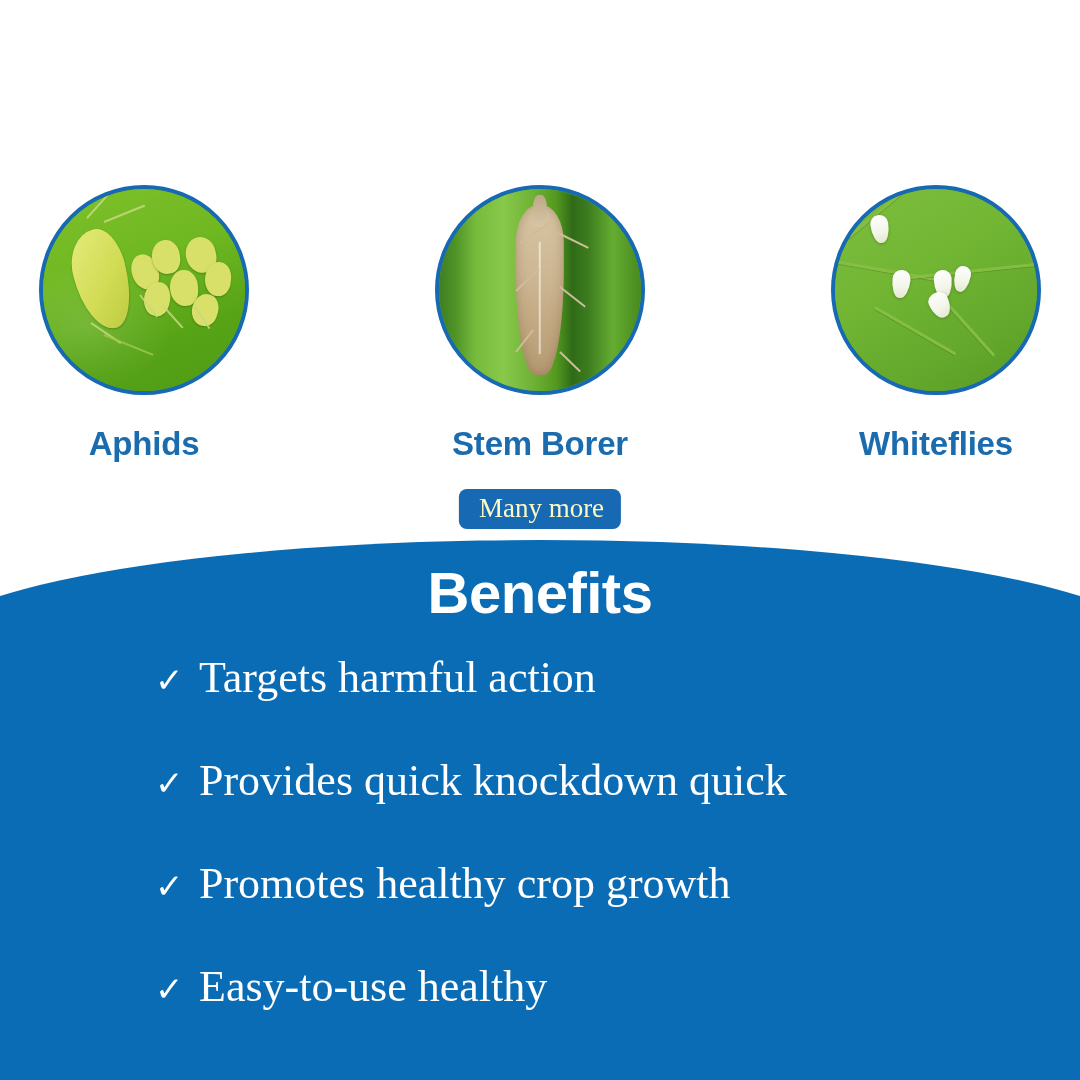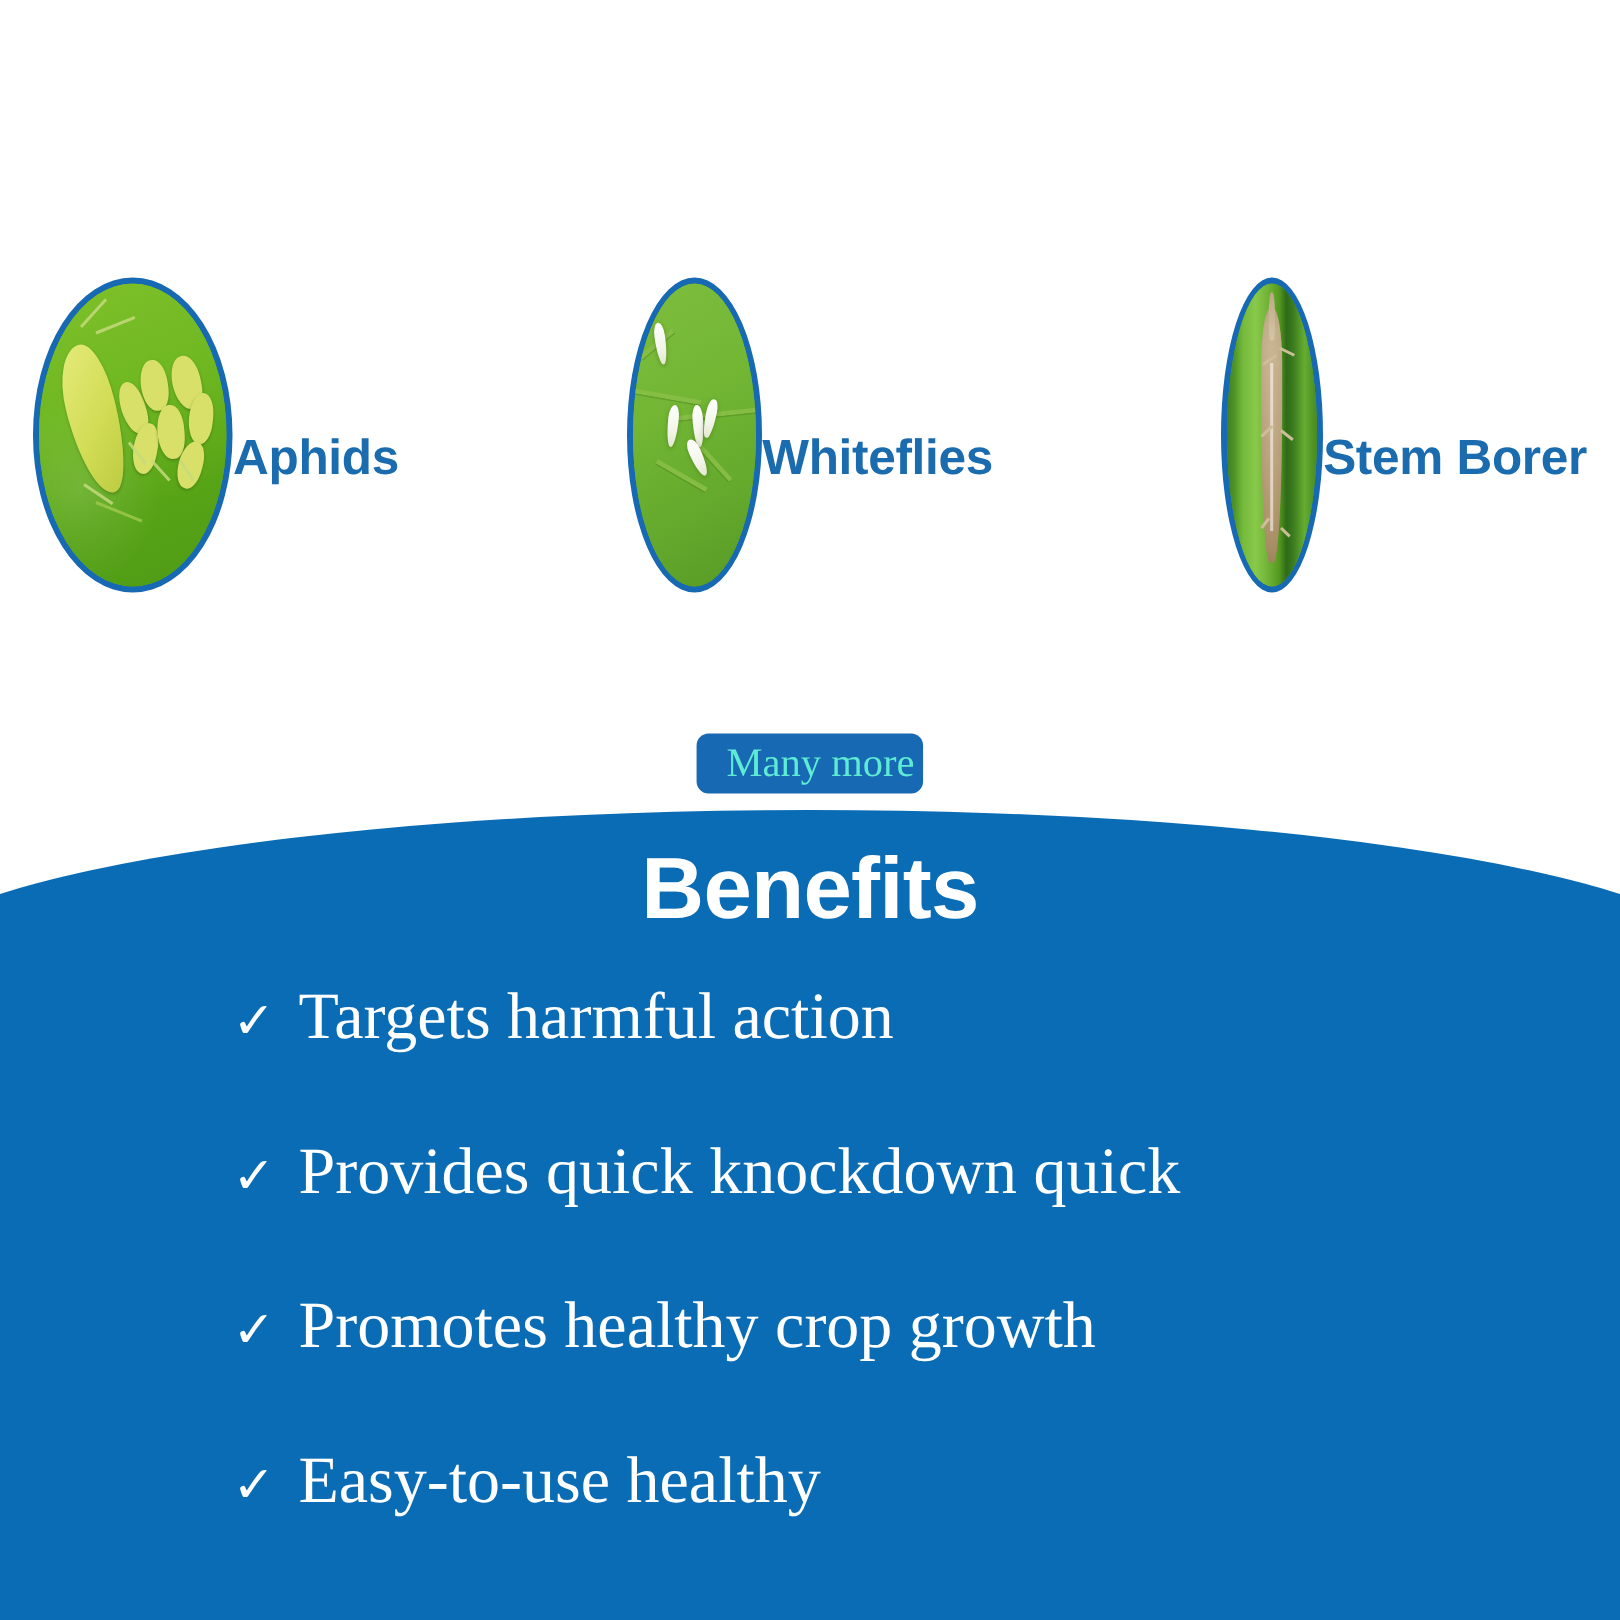--- a/index.html
+++ b/index.html
@@ -49,21 +49,21 @@
     left: 22px;
     top: 185px;
     width: 1036px;
     display: flex;
     justify-content: space-between;
     align-items: flex-start;
   }
   .insect-card {
     width: 244px;
     display: flex;
-    flex-direction: row;
+    flex-direction: column;
     align-items: center;
   }
   .insect-photo {
     width: 210px;
     height: 210px;
     border-radius: 50%;
     border: 4px solid #1669b2;
     box-sizing: border-box;
     overflow: hidden;
     position: relative;
@@ -210,24 +210,24 @@
     box-shadow: 0 1px 3px rgba(40,70,10,0.35);
   }
 
   
   .many-more {
     position: absolute;
     left: 50%;
     top: 489px;
     transform: translateX(-50%);
     background: #1669b2;
-    color: #5eead4;
+    color: #fef9c3;
     font-family: "Liberation Serif", serif;
     font-size: 27px;
-    padding: 5px 6px 7px 20px;
+    padding: 5px 17px 7px 20px;
     border-radius: 8px;
     line-height: 1.05;
     white-space: nowrap;
   }
 
   
   .benefits-panel {
     position: absolute;
     left: 0;
     top: 540px;
@@ -318,54 +318,54 @@
             <div class="leg" style="left:75%;top:58%;width:13%;transform:rotate(56deg);"></div>
             <div class="leg" style="left:30%;top:72%;width:26%;transform:rotate(22deg);background:#9ec84a;"></div>
           </div>
         </div>
         <div class="insect-label">Aphids</div>
       </div>
 
 
       <div class="insect-card">
         <div class="insect-photo">
+          <div class="photo-inner ph-stemborer">
+            <div class="moth-body">
+              <div class="moth-wingline"></div>
+            </div>
+            <div class="moth-head"></div>
+            <div class="moth-leg" style="left:40%;top:26%;width:18%;transform:rotate(-34deg);"></div>
+            <div class="moth-leg" style="left:58%;top:21%;width:18%;transform:rotate(26deg);"></div>
+            <div class="moth-leg" style="left:38%;top:50%;width:16%;transform:rotate(-44deg);"></div>
+            <div class="moth-leg" style="left:60%;top:48%;width:16%;transform:rotate(38deg);"></div>
+            <div class="moth-leg" style="left:38%;top:80%;width:14%;transform:rotate(-52deg);"></div>
+            <div class="moth-leg" style="left:60%;top:80%;width:14%;transform:rotate(44deg);"></div>
+          </div>
+        </div>
+        <div class="insect-label">Stem Borer</div>
+      </div>
+
+      <div class="insect-card">
+        <div class="insect-photo">
           <div class="photo-inner ph-whiteflies">
             <div class="leaf-vein" style="left:-6%;top:34%;width:62%;transform:rotate(10deg);"></div>
             <div class="leaf-vein" style="left:28%;top:44%;width:80%;transform:rotate(-6deg);"></div>
             <div class="leaf-vein" style="left:6%;top:24%;width:34%;transform:rotate(-40deg);"></div>
             <div class="leaf-vein" style="left:20%;top:58%;width:46%;transform:rotate(30deg);"></div>
             <div class="leaf-vein" style="left:52%;top:52%;width:40%;transform:rotate(48deg);"></div>
             <div class="whitefly" style="left:18%;top:13%;width:9%;height:14%;transform:rotate(-8deg);"></div>
             <div class="whitefly" style="left:28%;top:40%;width:9%;height:14%;transform:rotate(6deg);"></div>
             <div class="whitefly" style="left:49%;top:40%;width:9%;height:14%;transform:rotate(-4deg);"></div>
             <div class="whitefly" style="left:59%;top:38%;width:8%;height:13%;transform:rotate(12deg);"></div>
             <div class="whitefly" style="left:47%;top:51%;width:10%;height:13%;transform:rotate(-24deg);"></div>
           </div>
         </div>
         <div class="insect-label">Whiteflies</div>
       </div>
 
-      <div class="insect-card">
-        <div class="insect-photo">
-          <div class="photo-inner ph-stemborer">
-            <div class="moth-body">
-              <div class="moth-wingline"></div>
-            </div>
-            <div class="moth-head"></div>
-            <div class="moth-leg" style="left:40%;top:26%;width:18%;transform:rotate(-34deg);"></div>
-            <div class="moth-leg" style="left:58%;top:21%;width:18%;transform:rotate(26deg);"></div>
-            <div class="moth-leg" style="left:38%;top:50%;width:16%;transform:rotate(-44deg);"></div>
-            <div class="moth-leg" style="left:60%;top:48%;width:16%;transform:rotate(38deg);"></div>
-            <div class="moth-leg" style="left:38%;top:80%;width:14%;transform:rotate(-52deg);"></div>
-            <div class="moth-leg" style="left:60%;top:80%;width:14%;transform:rotate(44deg);"></div>
-          </div>
-        </div>
-        <div class="insect-label">Stem Borer</div>
-      </div>
-
     </div>
 
     <div class="many-more">Many more</div>
   </div>
 
   <div class="benefits-panel">
     <div class="panel-bg"></div>
     <div class="panel-content">
 
       <div class="benefits-title">Benefits</div>

